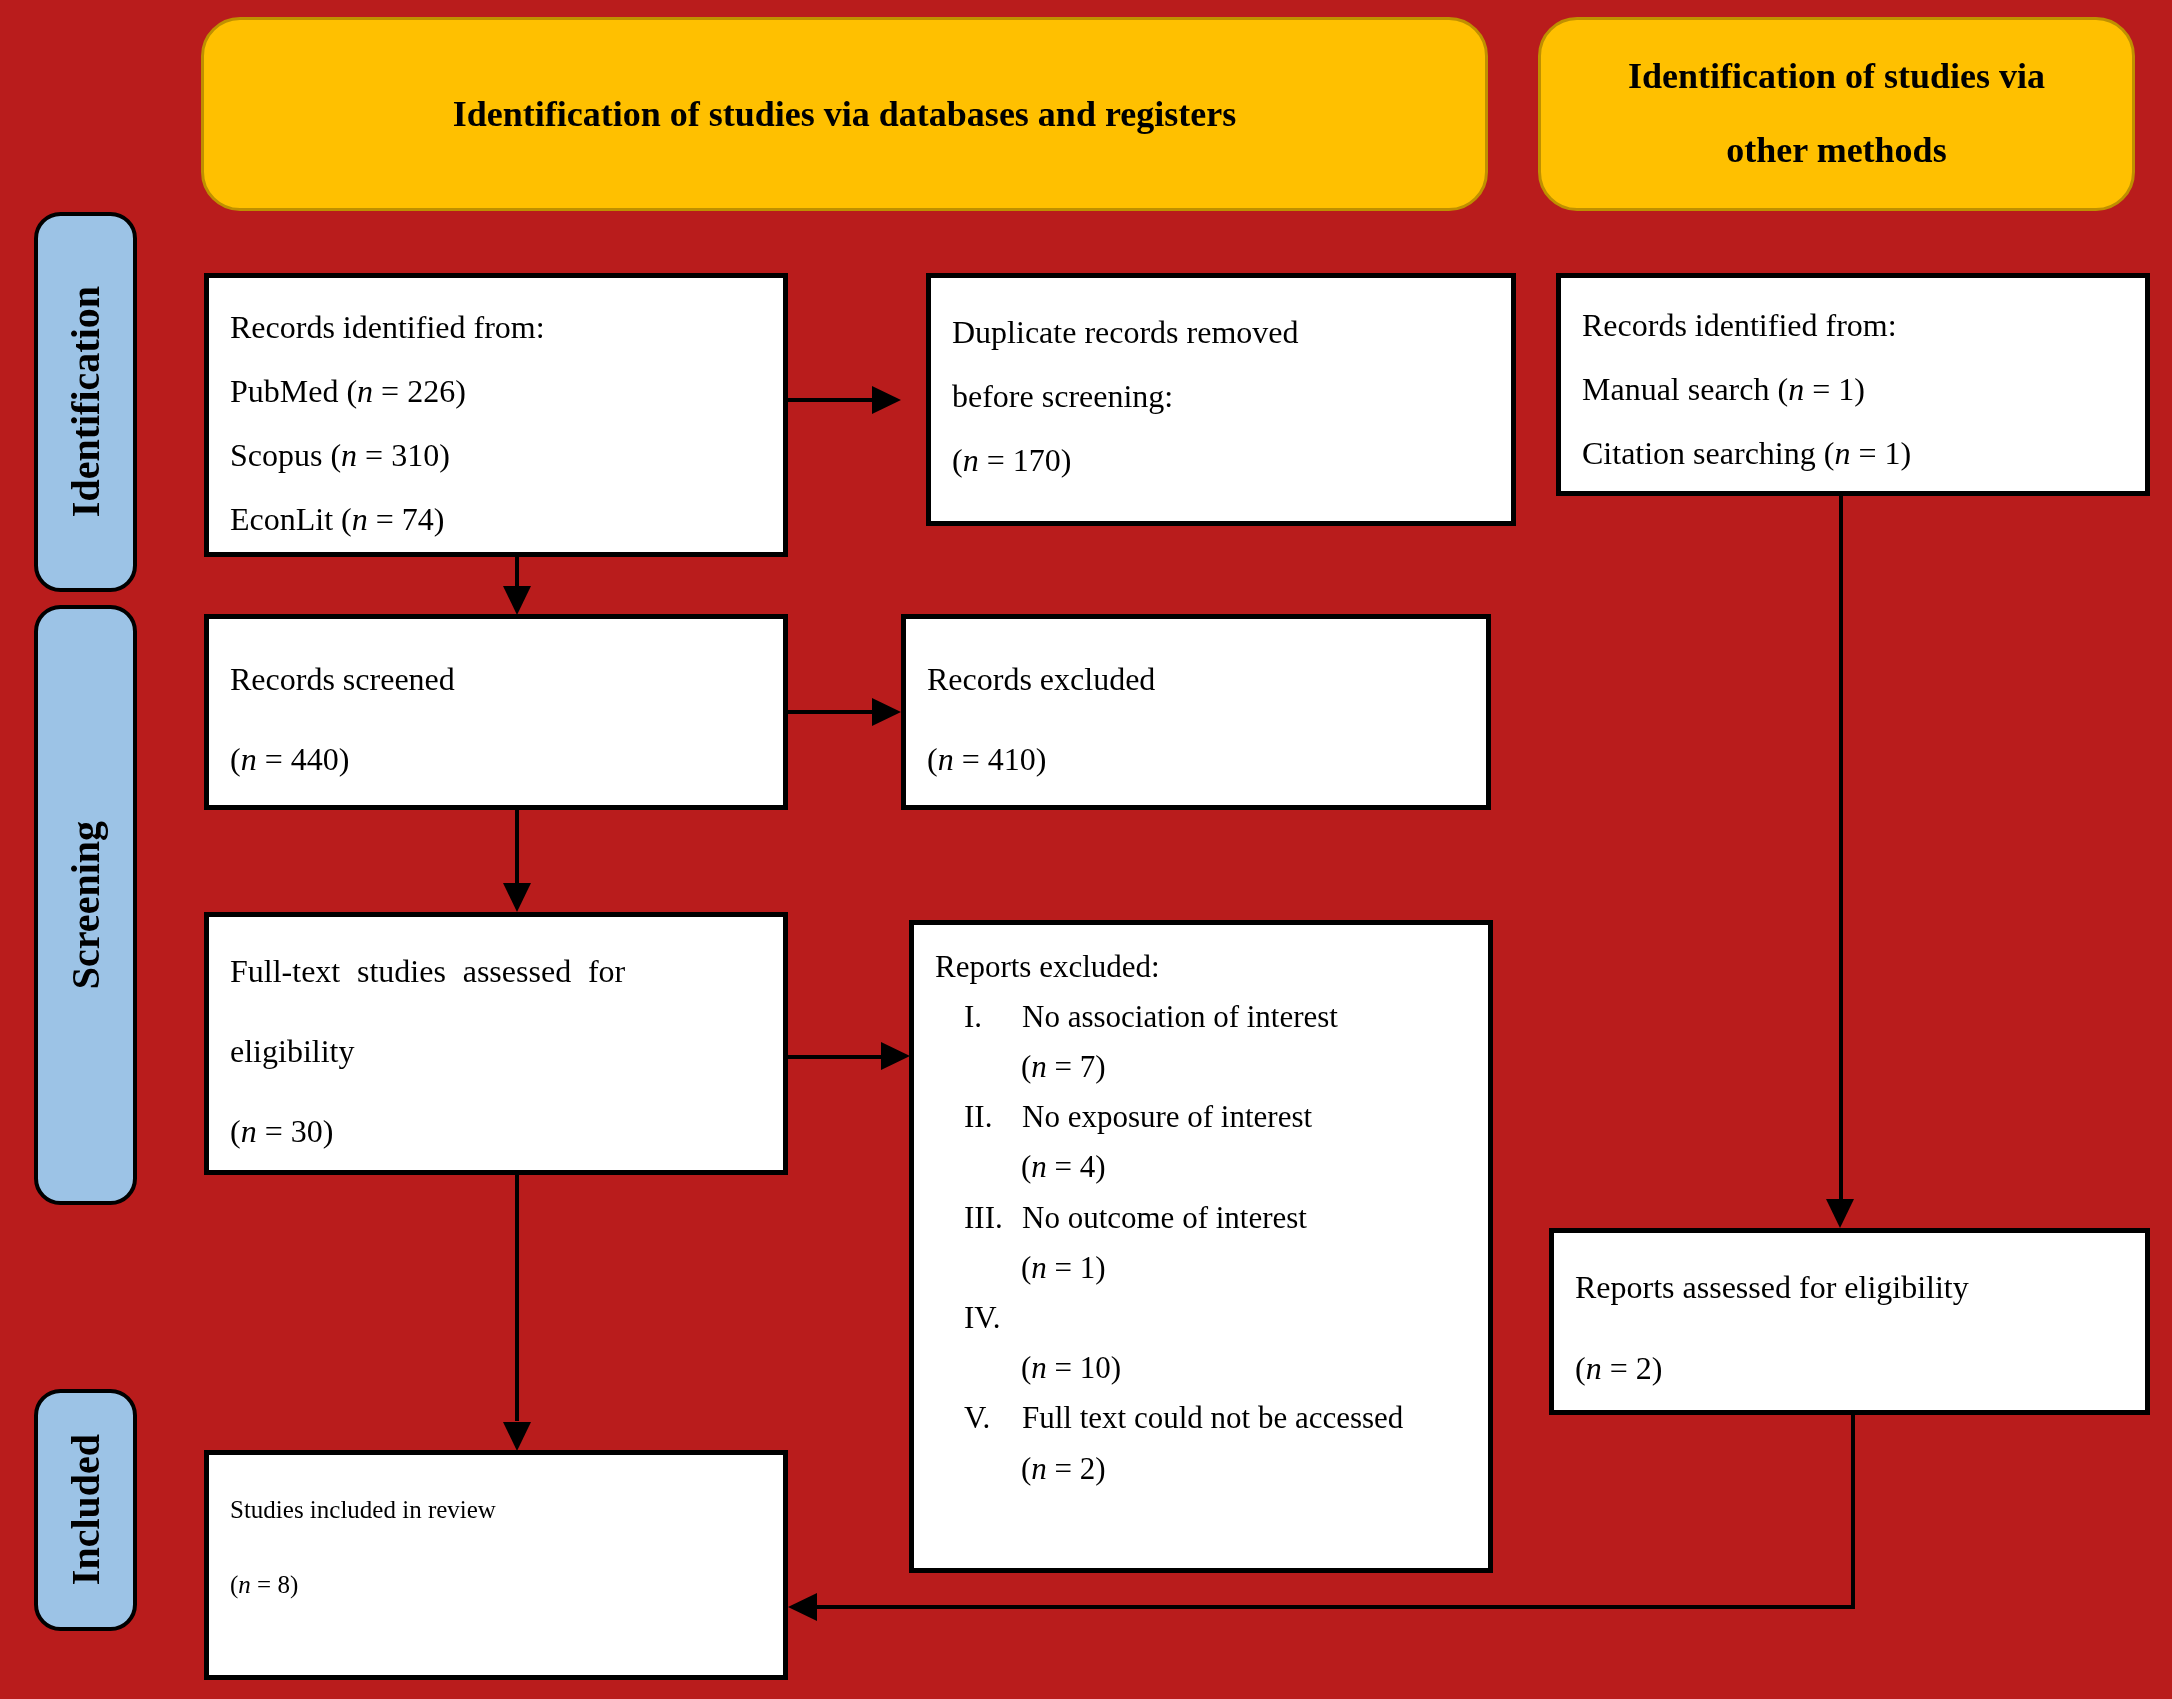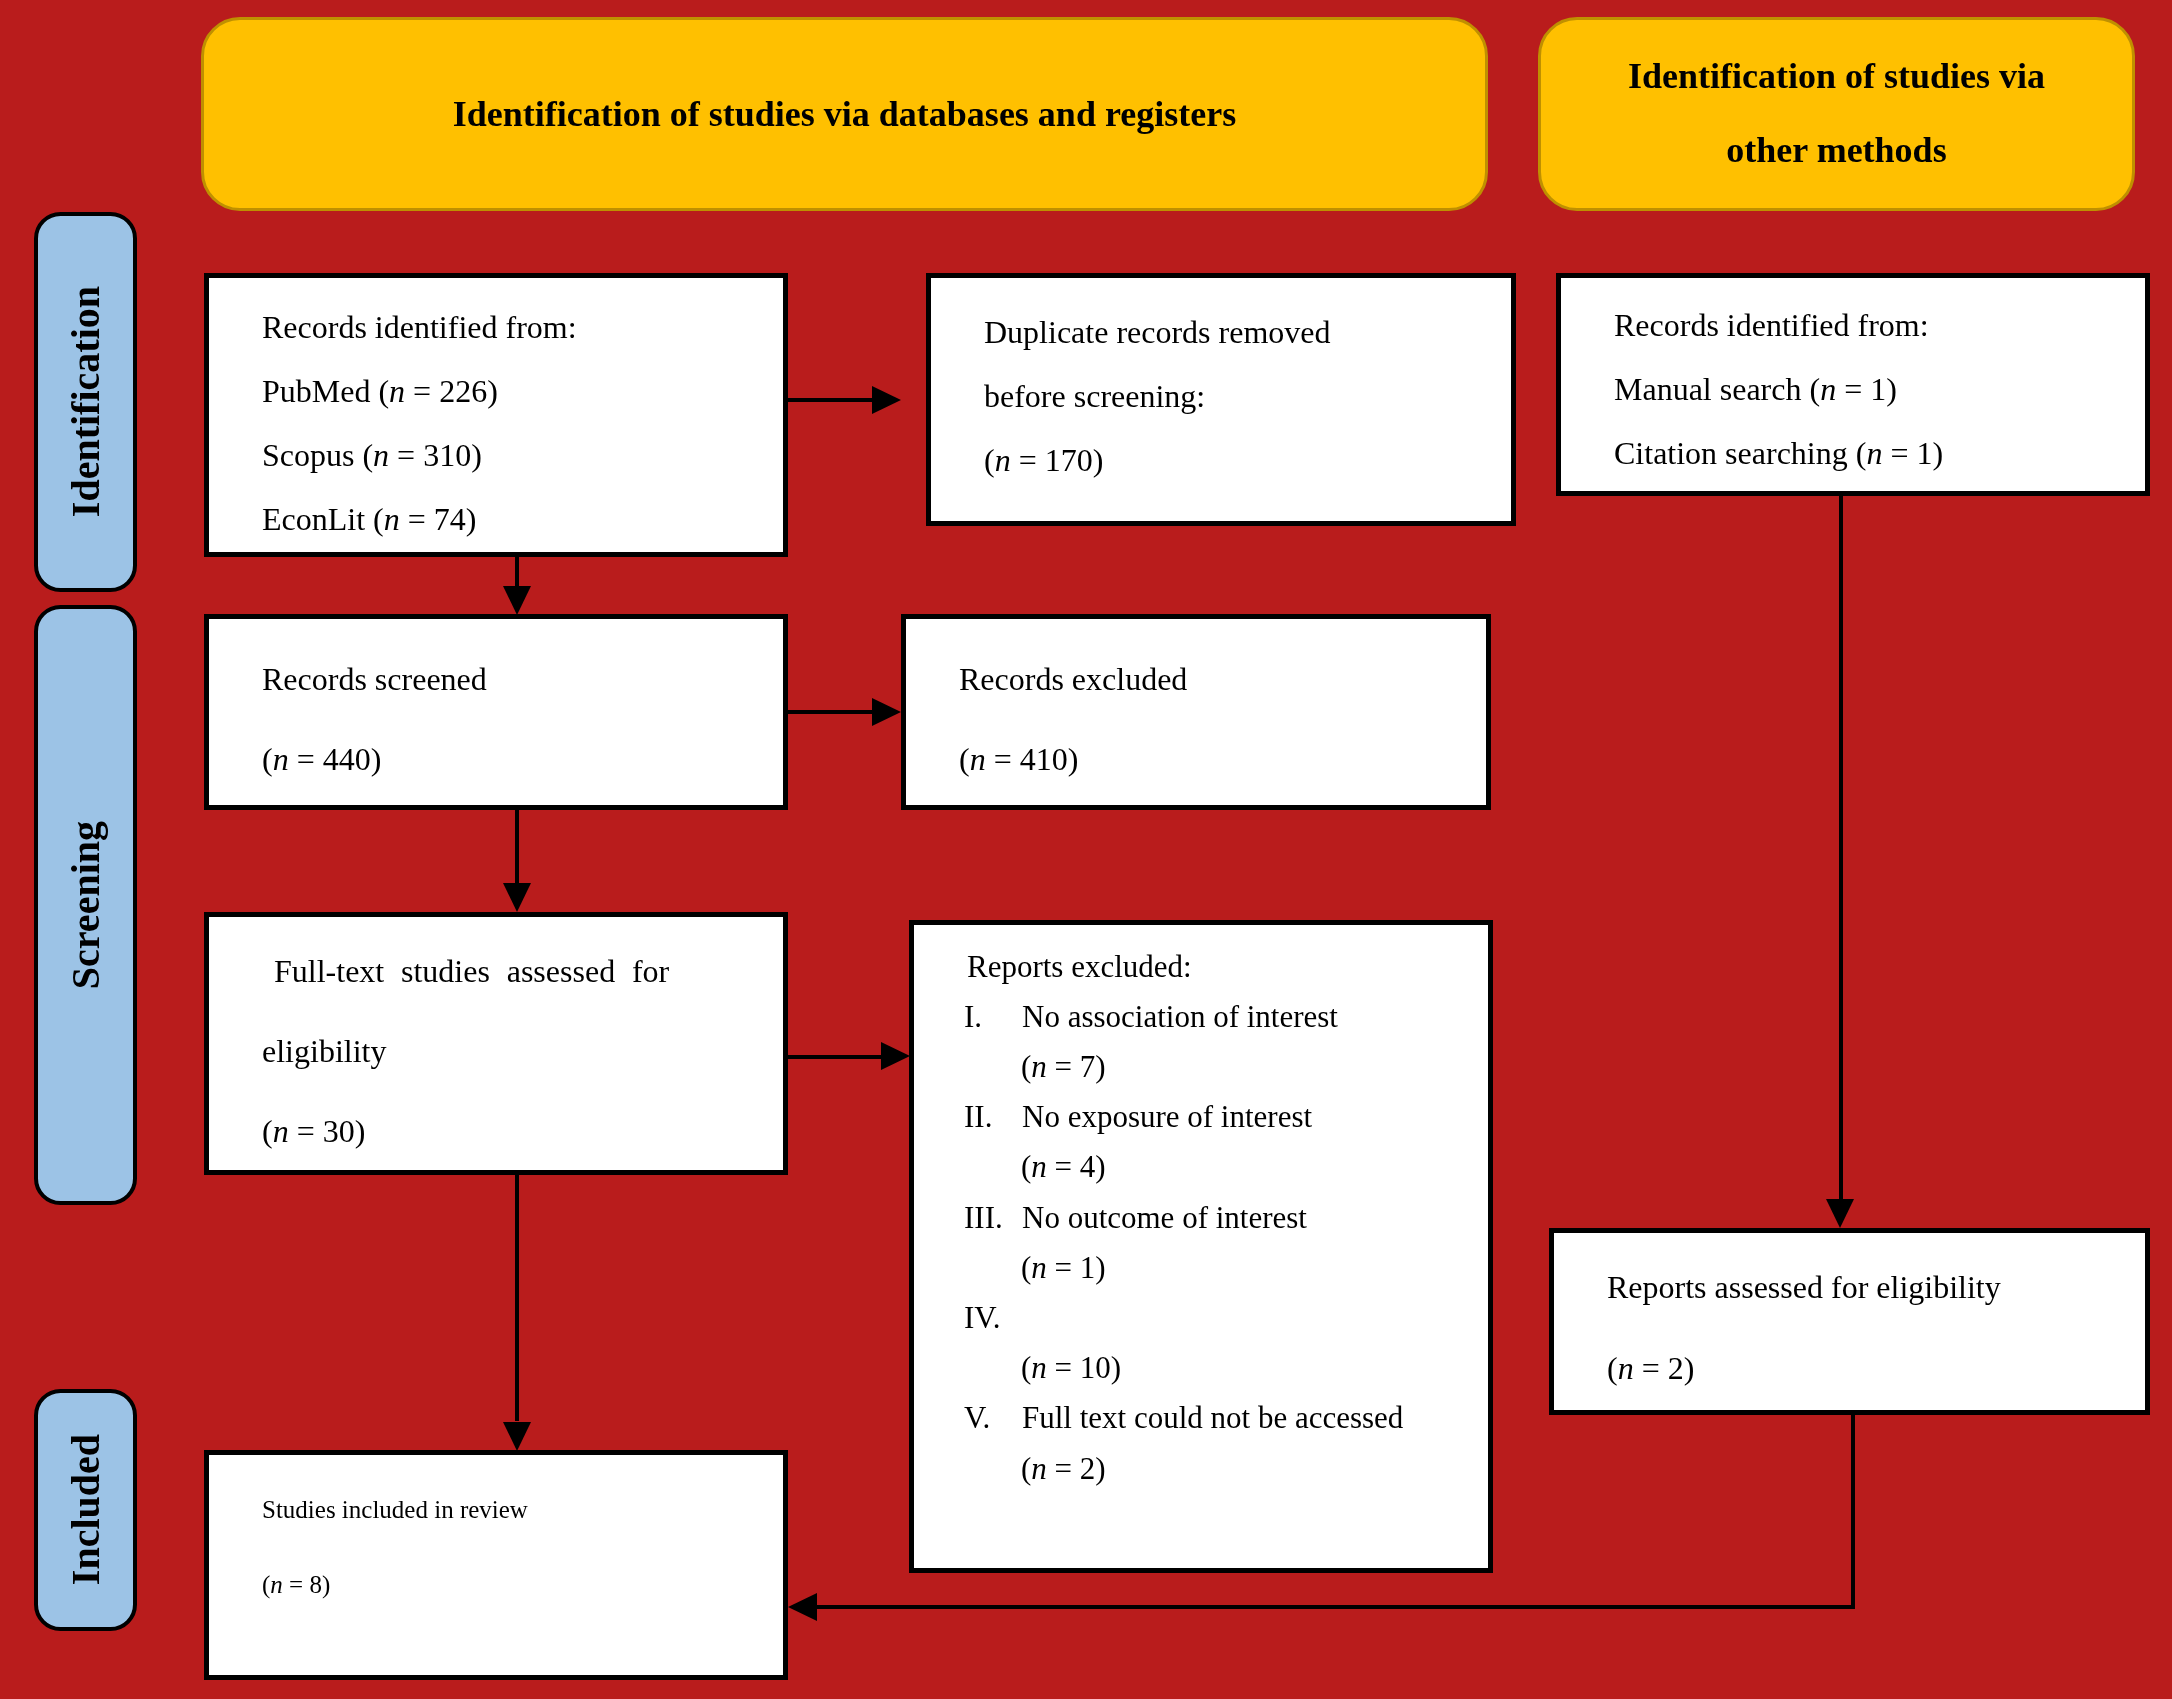--- a/index.html
+++ b/index.html
@@ -24,28 +24,28 @@
   }
   .stage span{writing-mode:vertical-rl;transform:rotate(180deg);white-space:nowrap;}
   .stage-id{top:212px;height:380px;}
   .stage-scr{top:605px;height:600px;}
   .stage-inc{top:1389px;height:242px;}
   
   .wbox{
     position:absolute;background:#fff;border:5px solid #000;box-sizing:border-box;
     font-size:32px;line-height:2.0;overflow:hidden;
   }
-  .ln{padding-left:53px;padding-right:15.4px;white-space:nowrap;}
+  .ln{padding-left:21px;padding-right:15.4px;white-space:nowrap;}
   .box-a{left:204px;top:273px;width:584px;height:284px;padding-top:16.5px;}
   .box-b{left:926px;top:273px;width:590px;height:253px;padding-top:22px;}
   .box-c{left:1556px;top:273px;width:594px;height:223px;padding-top:15.4px;}
   .box-d{left:204px;top:614px;width:584px;height:196px;padding-top:27.6px;}
   .box-e{left:901px;top:614px;width:590px;height:196px;padding-top:27.6px;}
   .box-f{left:204px;top:912px;width:584px;height:263px;padding-top:13.8px;line-height:2.5;}
-  .box-f .ln-justify{word-spacing:8.8px;margin-left:12px;}
+  .box-f .ln-justify{word-spacing:8.8px;}
   .box-g{left:909px;top:920px;width:584px;height:653px;padding-top:16.5px;line-height:1.62;font-size:31px;}
   .box-h{left:1549px;top:1228px;width:601px;height:187px;padding-top:22px;}
   .box-i{left:204px;top:1450px;width:584px;height:230px;padding-top:30px;font-size:25px;}
   .gap-sm{margin-top:16.5px;}
   .gap-lg{margin-top:25px;}
   .it{}
   
   .g-item{display:flex;padding-left:50px;padding-right:11px;}
   .g-num{flex:none;width:58px;}
   .g-text{flex:1;white-space:normal;}

